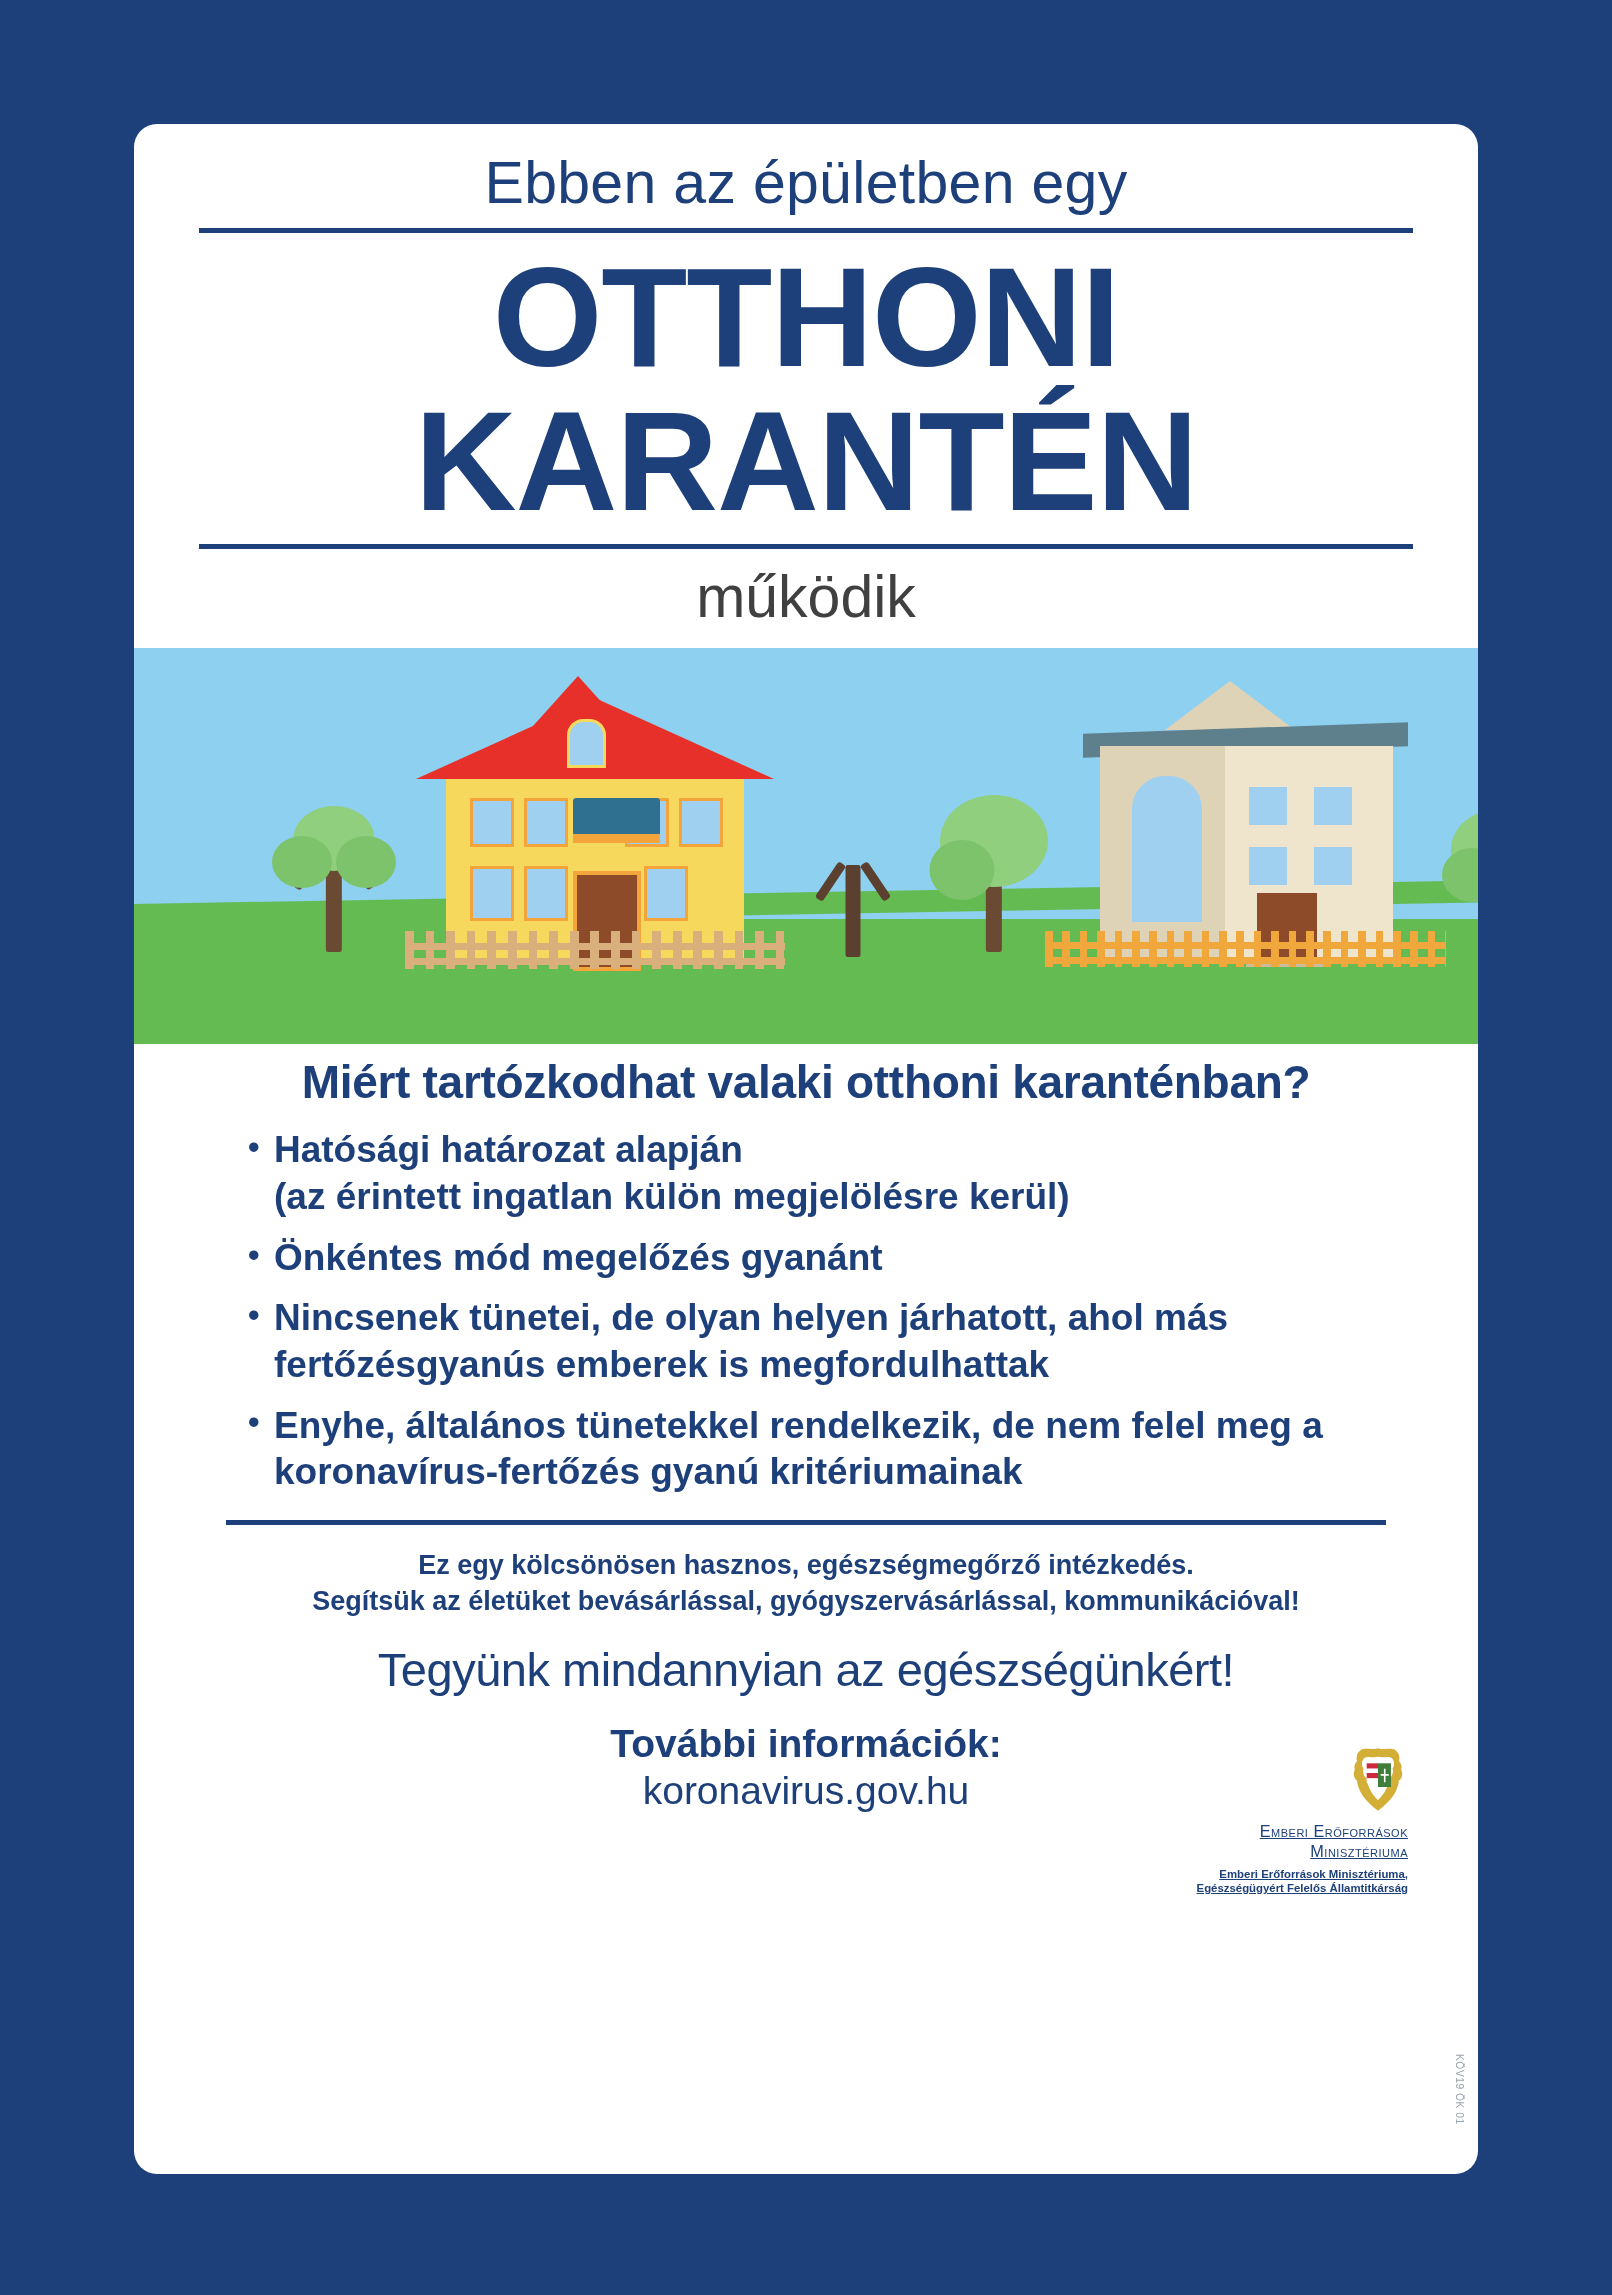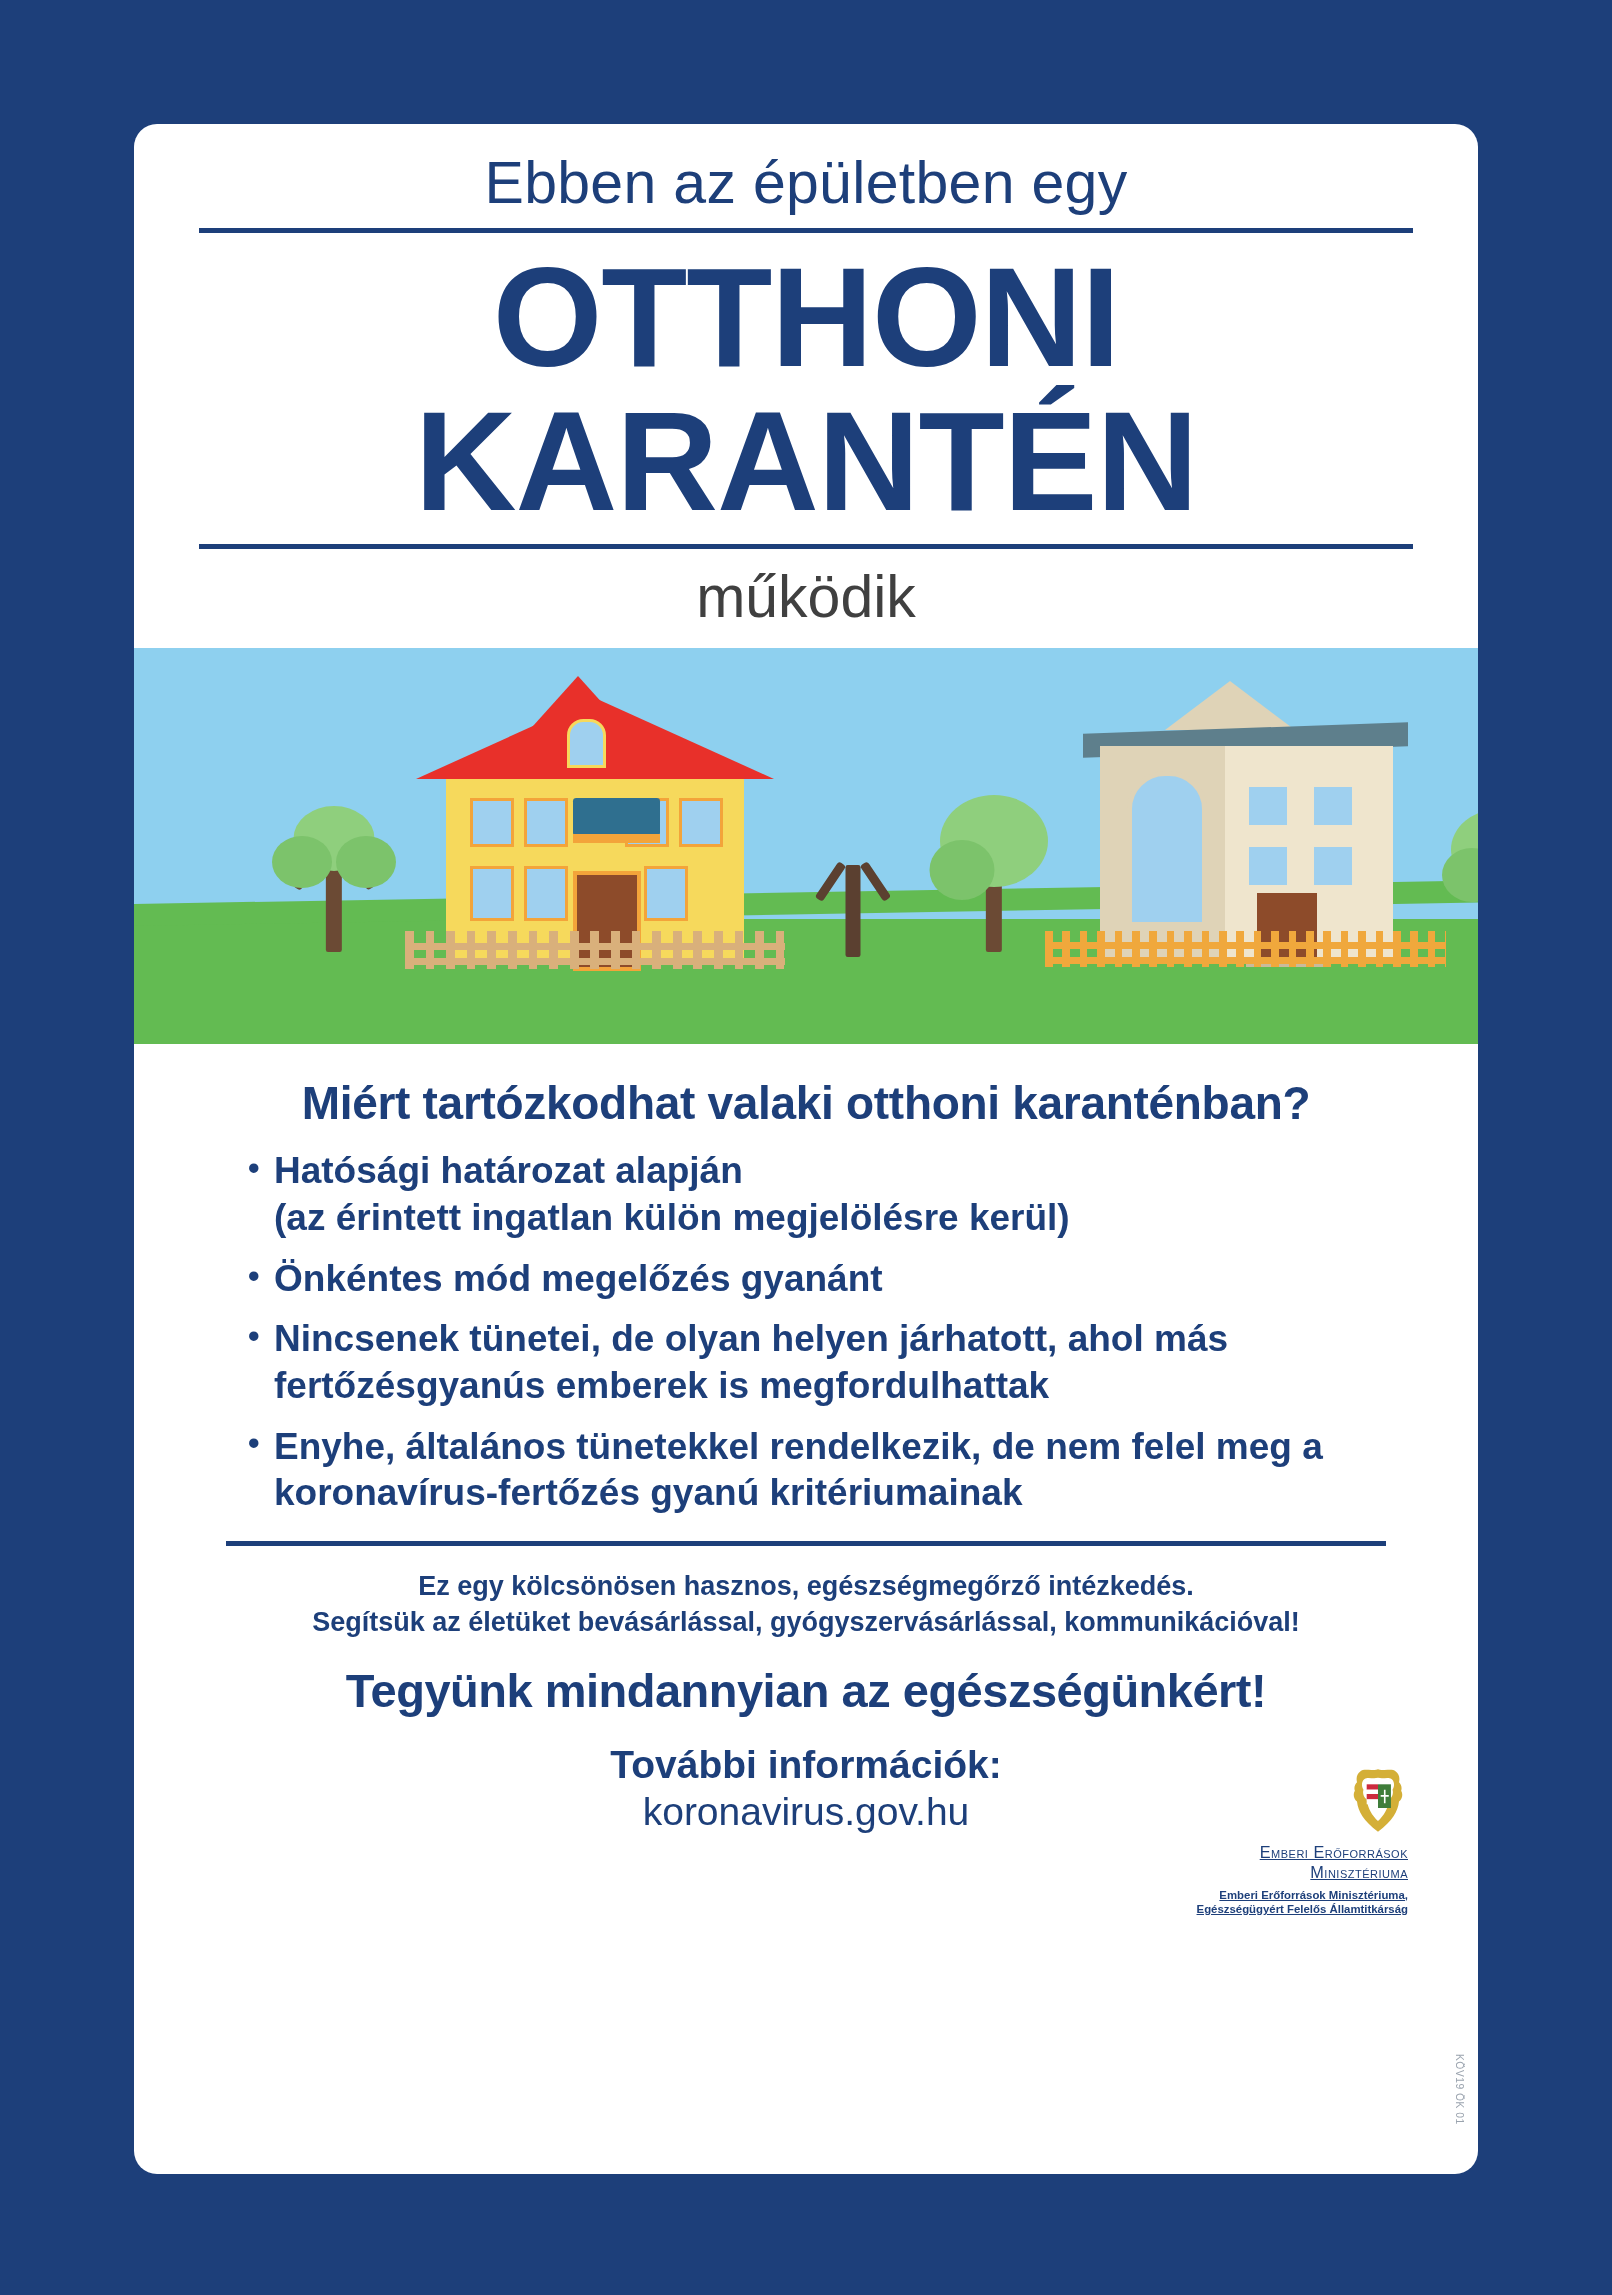--- a/index.html
+++ b/index.html
@@ -100,21 +100,21 @@
   .tree .crown {
     position:absolute; bottom:52px; left:50%; transform:translateX(-50%);
     border-radius: 50%;
   }
 
   
   .house { position:absolute; bottom:81px; }
 
   
   .body-section {
-    padding: 32px 92px 0 92px;
+    padding: 11px 92px 0 92px;
   }
   .q-title {
     color:#1d3f7a;
     font-size: 46px;
     font-weight: 700;
     text-align:center;
     margin-bottom: 18.4px;
     letter-spacing:-0.3px;
   }
   ul.bullets {
@@ -152,21 +152,21 @@
   }
   .footer-line {
     color:#1d3f7a;
     font-size: 27px;
     font-weight: 700;
     line-height: 1.34;
   }
   .call {
     color:#1d3f7a;
     font-size: 47px;
-    font-weight: 700;
+    font-weight: 400;
     letter-spacing: -0.5px;
     margin-top: 23px;
   }
   .more {
     color:#1d3f7a;
     font-size: 39px;
     font-weight: 700;
     margin-top: 25px;
   }
   .url {

